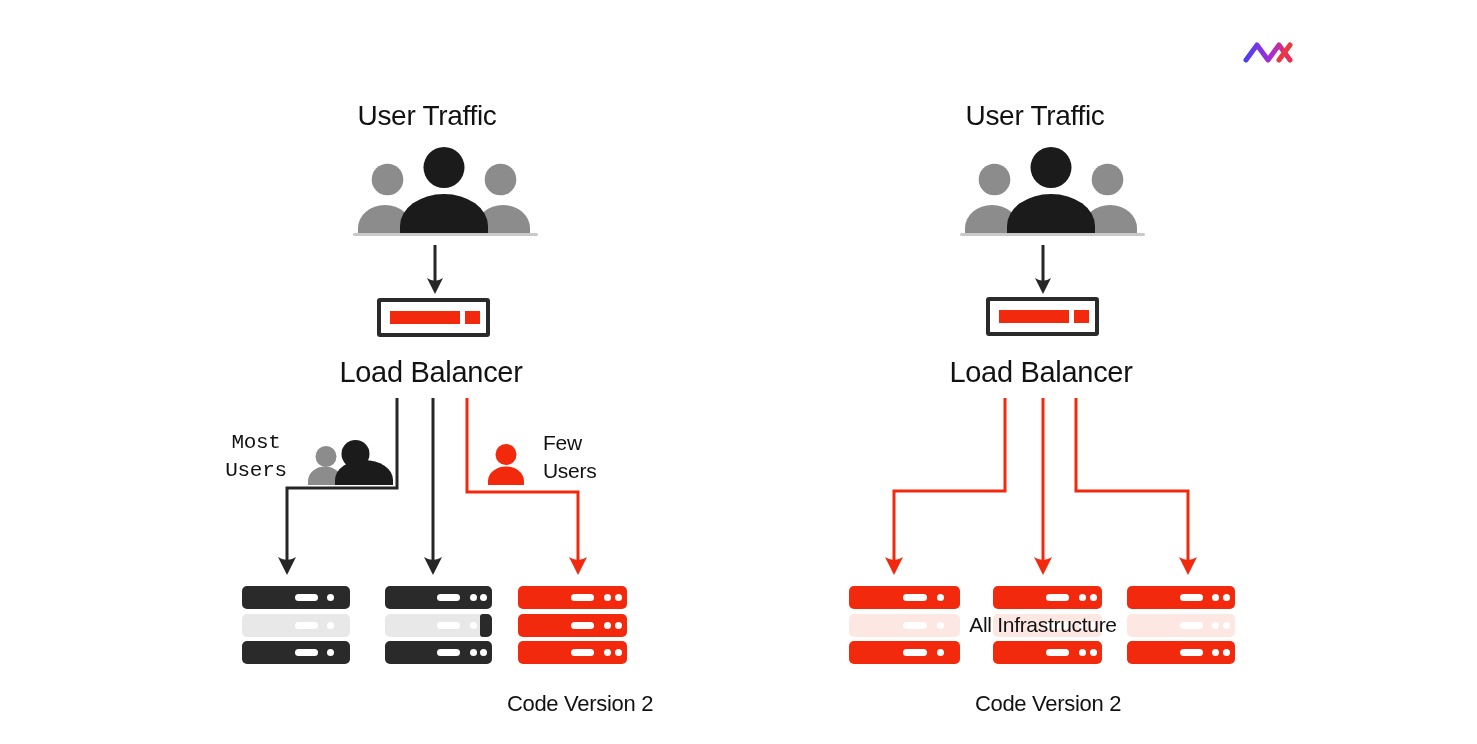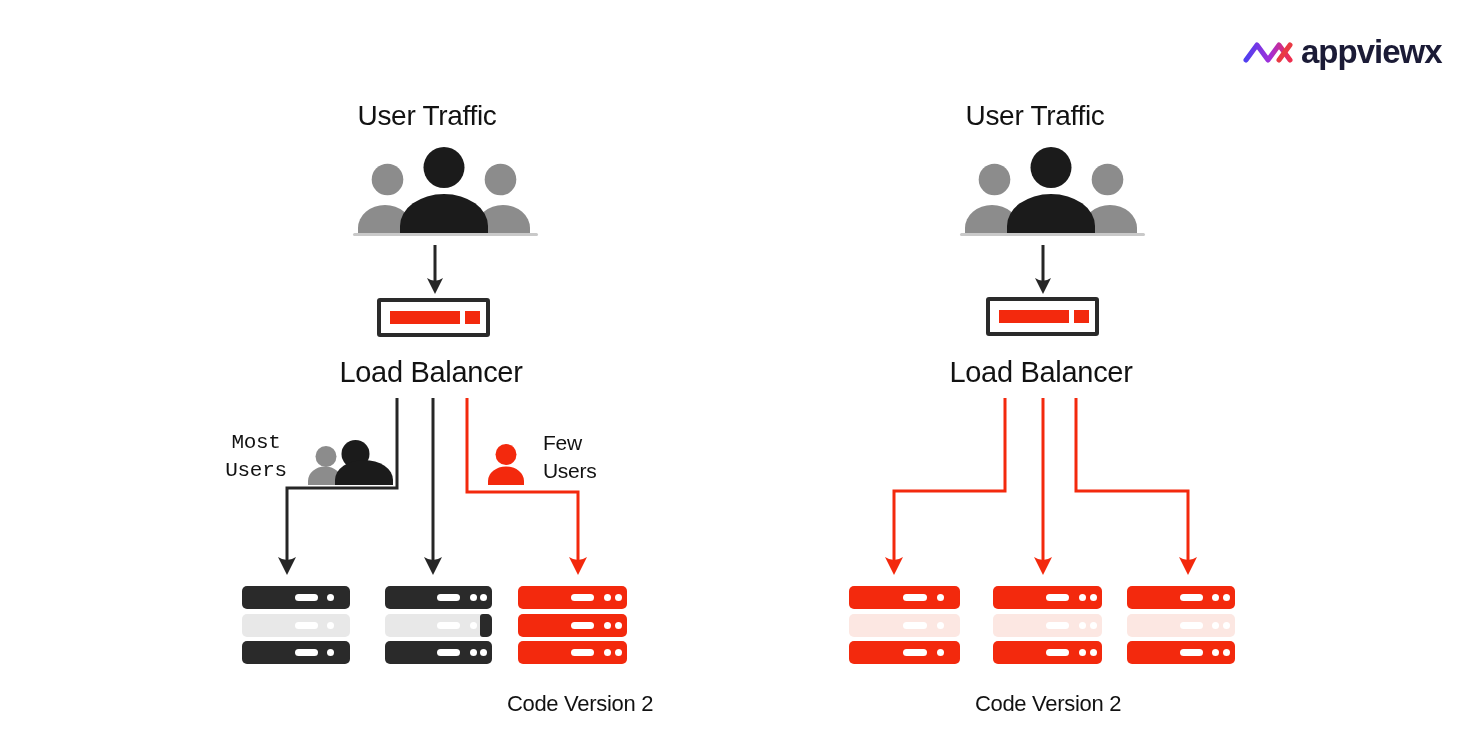--- a/index.html
+++ b/index.html
@@ -43,21 +43,20 @@
     <defs>
       <linearGradient id="lgrad" x1="0" y1="0" x2="1" y2="0">
         <stop offset="0" stop-color="#4f3ff0"></stop>
         <stop offset="0.55" stop-color="#a32ed8"></stop>
         <stop offset="1" stop-color="#ee2e4e"></stop>
       </linearGradient>
     </defs>
     <path d="M3,19 L14,4 L25,19 L36,4 L47,19" fill="none" stroke="url(#lgrad)" stroke-width="5" stroke-linecap="round" stroke-linejoin="round"></path>
     <path d="M36,19 L47,4" fill="none" stroke="#e93a44" stroke-width="5" stroke-linecap="round"></path>
   </svg>
-  <div class="logo-text" style="left:1301px;top:33px;">appviewx</div>
 
   <div class="lbl lbl-node" style="left:327px;top:100px;width:200px;">User Traffic</div>
 
   <svg class="abs" style="left:356px;top:146px;" width="176" height="88" viewBox="0 0 176 88">
     <circle cx="31.5" cy="33.5" r="15.8" fill="#8c8c8c"></circle>
     <path d="M2,88 v-6 a27,23 0 0 1 54,0 v6 z" fill="#8c8c8c"></path>
     <circle cx="144.5" cy="33.5" r="15.8" fill="#8c8c8c"></circle>
     <path d="M120,88 v-6 a27,23 0 0 1 54,0 v6 z" fill="#8c8c8c"></path>
     <circle cx="88" cy="21.5" r="20.5" fill="#1b1b1b"></circle>
     <path d="M44,88 v-8 a44,32 0 0 1 88,0 v8 z" fill="#1b1b1b"></path>
@@ -230,16 +229,17 @@
         <i class="dot dot0"></i>
         <i class="dot dot1"></i>
       </div>
       <div class="server-row red">
         <i class="dash"></i>
         <i class="dot dot0"></i>
         <i class="dot dot1"></i>
       </div>
     </div>
 
+  <div class="lbl lbl-infra" style="left:918px;top:613px;width:250px;">All Infrastructure</div>
 
   <div class="lbl lbl-cv" style="left:948px;top:691px;width:200px;">Code Version 2</div>
 
 </div>
 
 </body></html>

